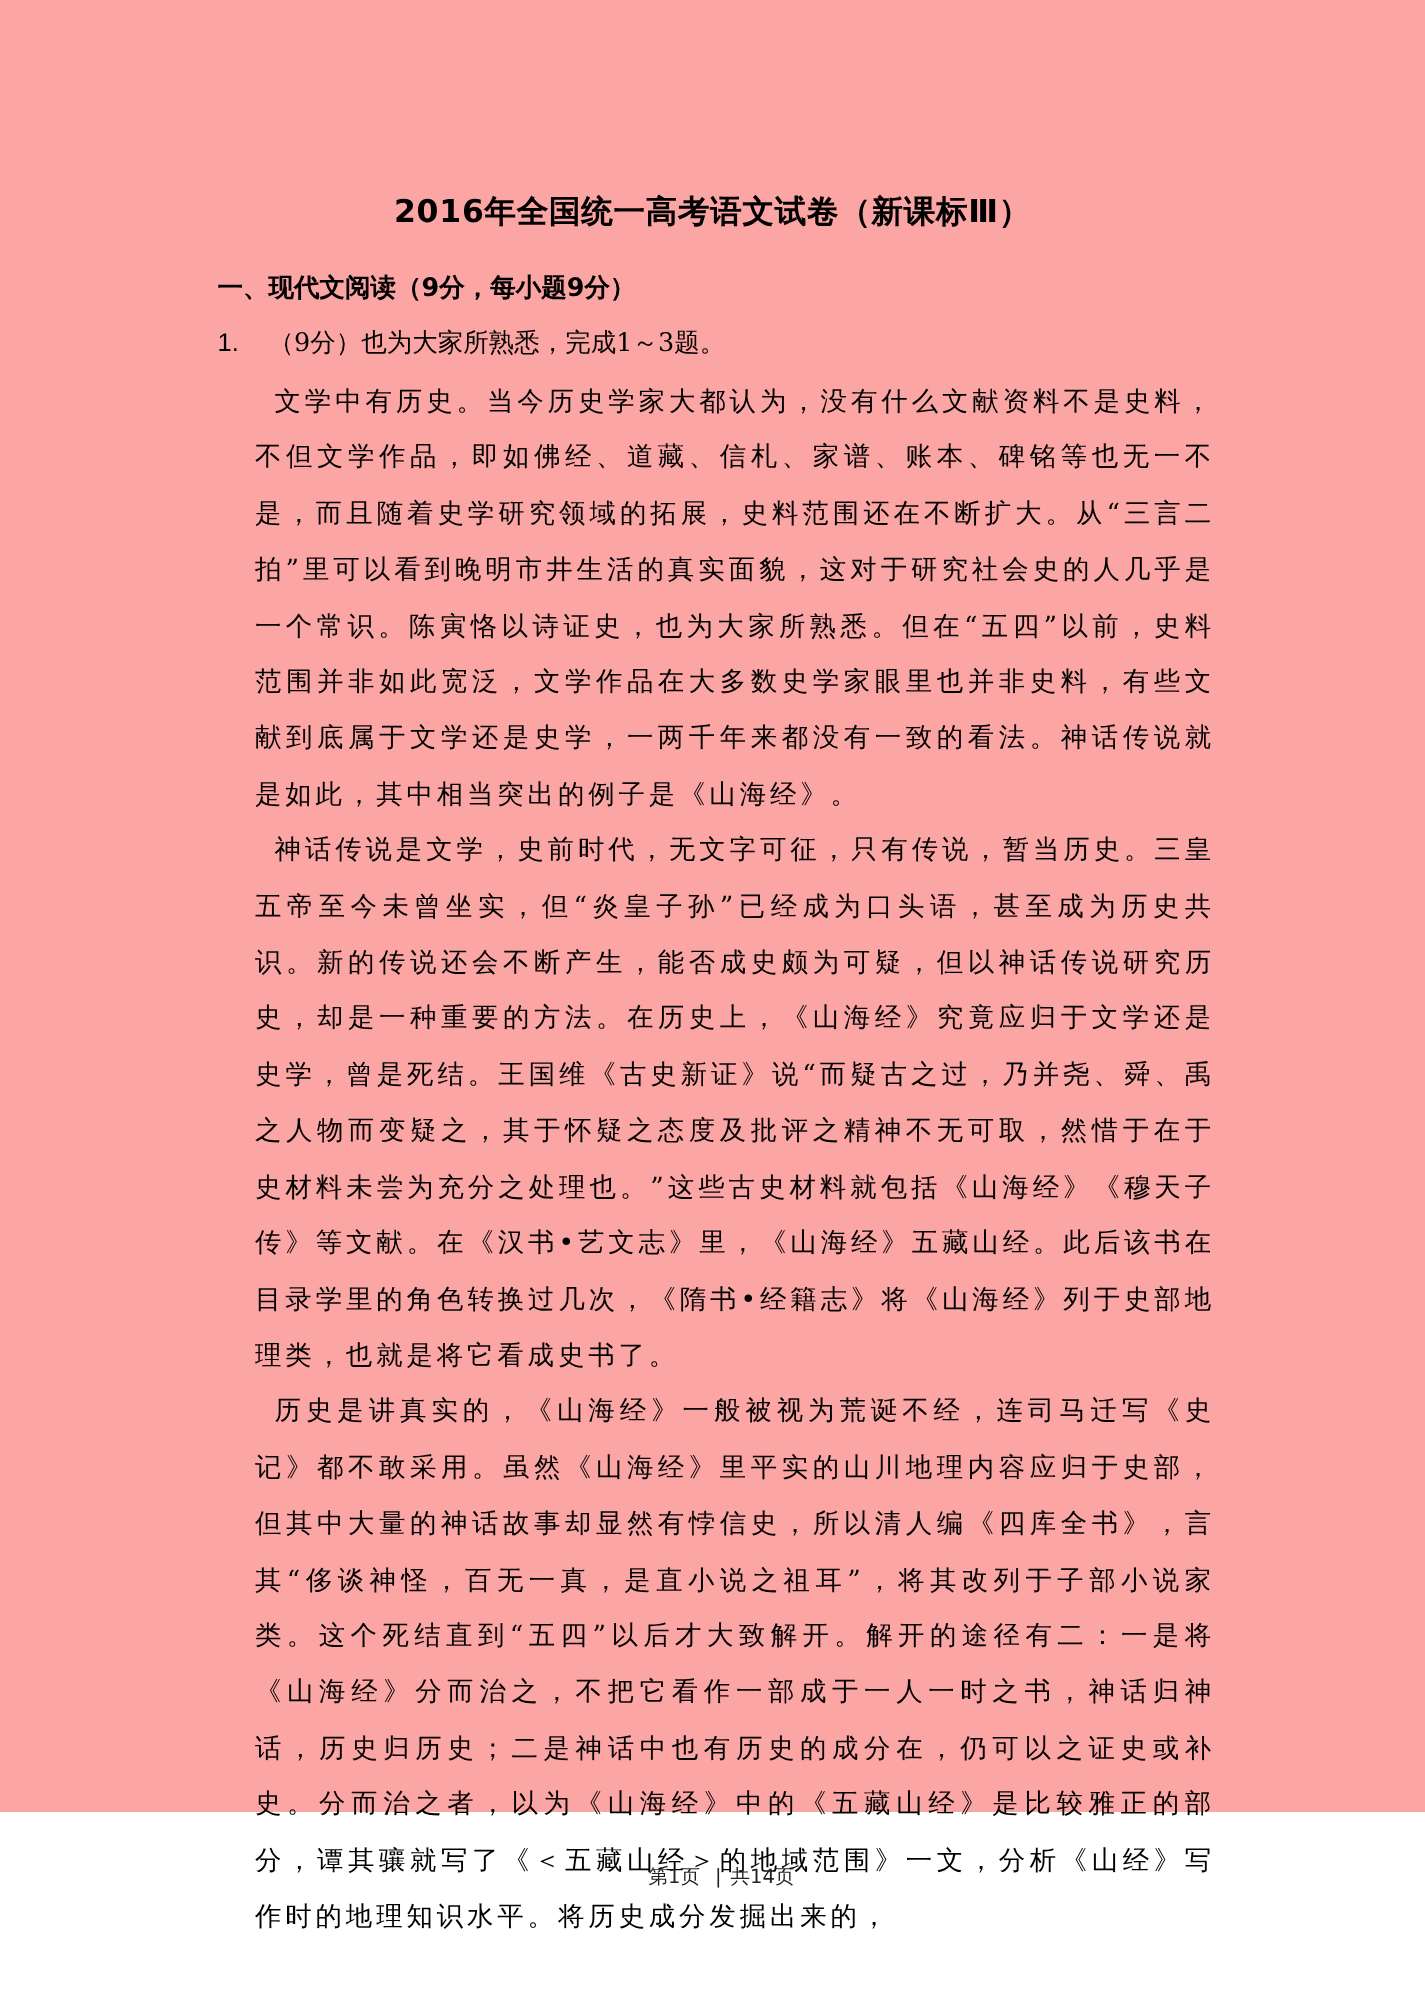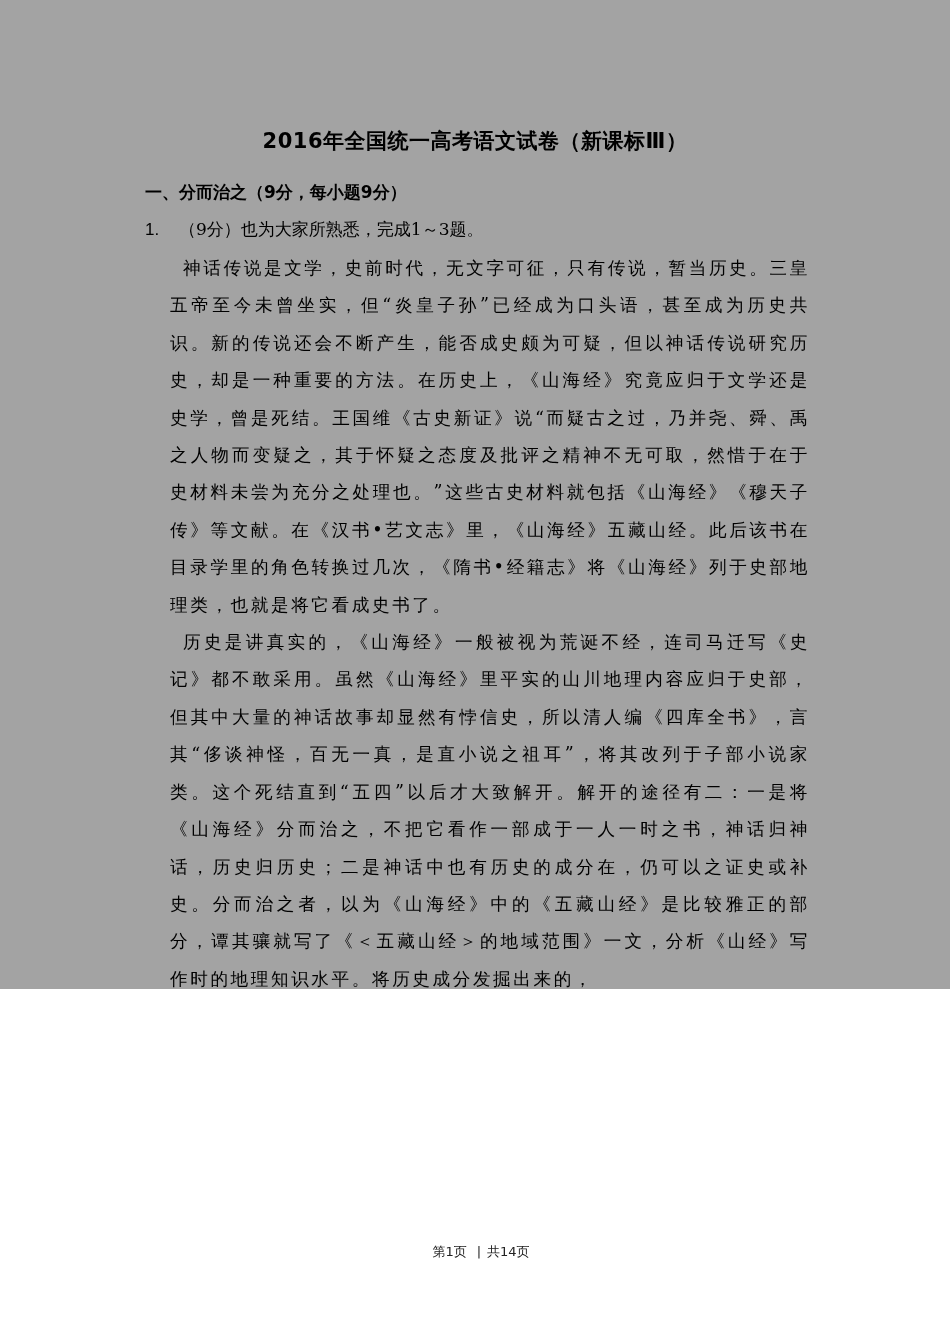--- a/index.html
+++ b/index.html
@@ -12,22 +12,22 @@
       height: 1344px;
       position: relative;
       overflow: hidden;
       color: #000;
       font-family: "DejaVu Serif", "Liberation Serif", serif;
     }
     .page {
       position: absolute;
       left: 0; top: 0;
       width: 950px;
-      height: 989px;
-      background: #a3a3a3;
+      height: 1208px;
+      background: #fca5a5;
     }
     .title {
       position: absolute;
       top: 126px;
       left: 0;
       width: 950px;
       text-align: center;
       font-family: "DejaVu Sans", "Liberation Sans", sans-serif;
       font-weight: bold;
       font-size: 21px;
@@ -85,27 +85,28 @@
       margin: 0 6px 0 10px;
     }
   </style>
 </head>
 <body>
 
 <div class="page">
 
   <div class="title">2016年全国统一高考语文试卷（新课标Ⅲ）</div>
 
-  <div class="section-heading">一、分而治之（9分，每小题9分）</div>
+  <div class="section-heading">一、现代文阅读（9分，每小题9分）</div>
 
   <div class="question-line">
     <span class="qnum">1.</span><span>（9分）也为大家所熟悉，完成1～3题。</span>
   </div>
 
   <div class="body-text">
+    <p class="para">文学中有历史。当今历史学家大都认为，没有什么文献资料不是史料，不但文学作品，即如佛经、道藏、信札、家谱、账本、碑铭等也无一不是，而且随着史学研究领域的拓展，史料范围还在不断扩大。从“三言二拍”里可以看到晚明市井生活的真实面貌，这对于研究社会史的人几乎是一个常识。陈寅恪以诗证史，也为大家所熟悉。但在“五四”以前，史料范围并非如此宽泛，文学作品在大多数史学家眼里也并非史料，有些文献到底属于文学还是史学，一两千年来都没有一致的看法。神话传说就是如此，其中相当突出的例子是《山海经》。</p>
     <p class="para">神话传说是文学，史前时代，无文字可征，只有传说，暂当历史。三皇五帝至今未曾坐实，但“炎皇子孙”已经成为口头语，甚至成为历史共识。新的传说还会不断产生，能否成史颇为可疑，但以神话传说研究历史，却是一种重要的方法。在历史上，《山海经》究竟应归于文学还是史学，曾是死结。王国维《古史新证》说“而疑古之过，乃并尧、舜、禹之人物而变疑之，其于怀疑之态度及批评之精神不无可取，然惜于在于史材料未尝为充分之处理也。”这些古史材料就包括《山海经》《穆天子传》等文献。在《汉书•艺文志》里，《山海经》五藏山经。此后该书在目录学里的角色转换过几次，《隋书•经籍志》将《山海经》列于史部地理类，也就是将它看成史书了。</p>
     <p class="para">历史是讲真实的，《山海经》一般被视为荒诞不经，连司马迁写《史记》都不敢采用。虽然《山海经》里平实的山川地理内容应归于史部，但其中大量的神话故事却显然有悖信史，所以清人编《四库全书》，言其“侈谈神怪，百无一真，是直小说之祖耳”，将其改列于子部小说家类。这个死结直到“五四”以后才大致解开。解开的途径有二：一是将《山海经》分而治之，不把它看作一部成于一人一时之书，神话归神话，历史归历史；二是神话中也有历史的成分在，仍可以之证史或补史。分而治之者，以为《山海经》中的《五藏山经》是比较雅正的部分，谭其骧就写了《＜五藏山经＞的地域范围》一文，分析《山经》写作时的地理知识水平。将历史成分发掘出来的，</p>
   </div>
 
   <div class="footer">
     <span>第1页</span><span class="sep">|</span><span>共14页</span>
   </div>
 
 </div>
 

